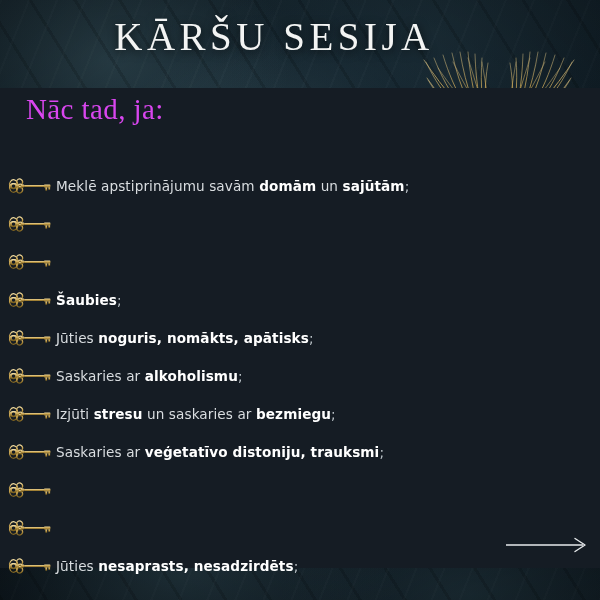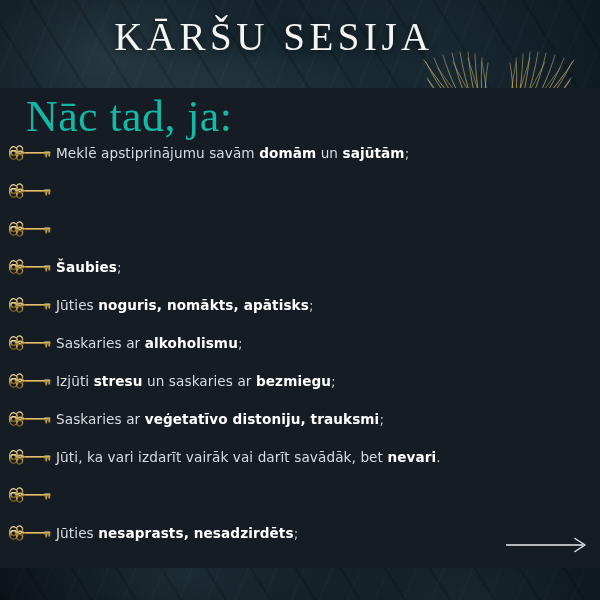--- a/index.html
+++ b/index.html
@@ -53,29 +53,29 @@
 
   
   .panel{
     position:absolute;left:0;top:88px;width:600px;height:480px;
     background:#151c24;
   }
 
   .subtitle{
     position:absolute;left:26px;top:6px;
     font-family:"Liberation Serif", serif;
-    font-size:44px;line-height:1.05;
-    color:#14b8a6;
+    font-size:29px;line-height:1.05;
+    color:#d946ef;
     letter-spacing:.4px;
     white-space:nowrap;
   }
 
   
   .list{
-    position:absolute;left:0;top:46px;width:526px;
+    position:absolute;left:0;top:79px;width:526px;
   }
   .row{
     display:flex;align-items:center;
     height:38px;
     padding-left:7px;
   }
   .key-icon{
     flex:0 0 auto;width:47px;height:22px;margin-right:2px;
   }
   .key-icon svg{display:block;width:47px;height:22px;}
@@ -411,21 +411,20 @@
     <g fill="url(#gk8)">
       <rect x="14" y="9.6" width="3.4" height="2.9" rx="1.2"></rect>
       <rect x="17" y="10.1" width="20.5" height="1.9" rx=".9"></rect>
       <rect x="37" y="9.4" width="6.4" height="3.3" rx=".7"></rect>
       <rect x="38.4" y="12.5" width="1.7" height="3.2"></rect>
       <rect x="41.4" y="12.5" width="1.7" height="2.3"></rect>
       <circle cx="9.9" cy="11" r="1.5"></circle>
     </g>
   </svg>
 </span>
-          <span class="row-text"><span>Jūti, ka vari izdarīt vairāk vai darīt savādāk, bet </span><b>nevari</b><span class="semi">.</span></span>
         </div>
         <div class="row">
           <span class="key-icon">
   <svg viewBox="0 0 47 22" xmlns="http://www.w3.org/2000/svg">
     <defs>
       <linearGradient id="gk9" x1="0" y1="0" x2="0" y2="1">
         <stop offset="0%" stop-color="#f0dba0"></stop>
         <stop offset="42%" stop-color="#c9a34e"></stop>
         <stop offset="100%" stop-color="#7d621f"></stop>
       </linearGradient>

